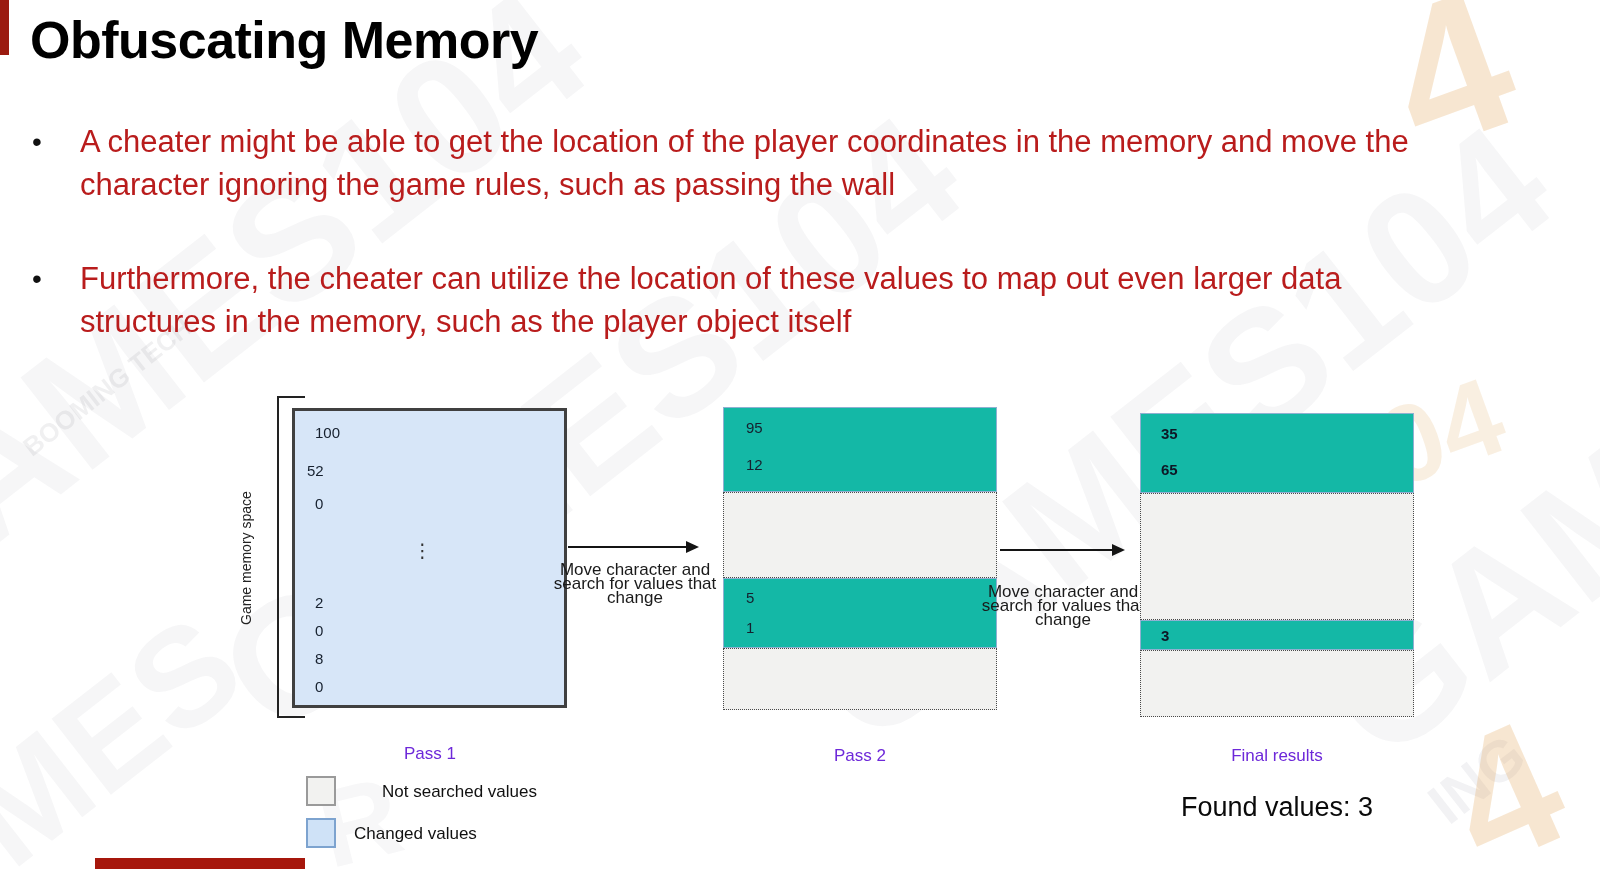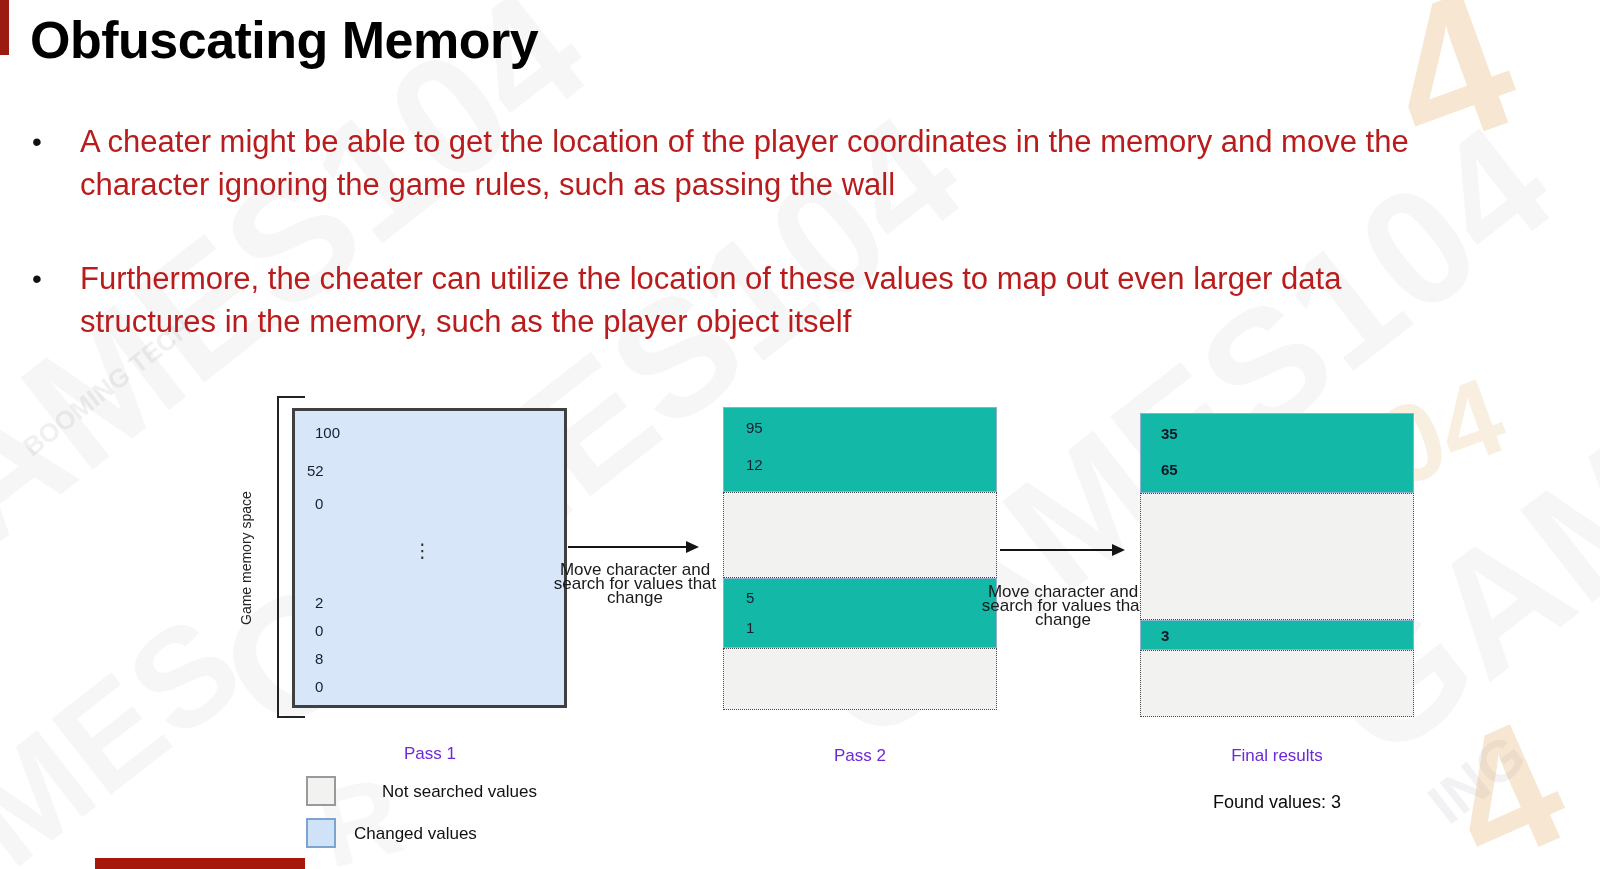--- a/index.html
+++ b/index.html
@@ -55,21 +55,21 @@
   .fin .mv{font-weight:700;color:#0e1726;}
 
   
   .arrow-line{position:absolute;height:2px;background:#141414;}
   .arrow-head{position:absolute;width:0;height:0;border-left:13px solid #141414;
               border-top:6px solid transparent;border-bottom:6px solid transparent;}
   .arrow-caption{position:absolute;width:170px;text-align:center;font-size:17px;line-height:14px;color:#1a1a1a;}
 
   
   .pass-label{position:absolute;font-size:17px;color:#6d28d9;transform:translateX(-50%);}
-  .found{position:absolute;font-size:18px;color:#0a0a0a;transform:translateX(-50%);}
+  .found{position:absolute;font-size:27px;color:#0a0a0a;transform:translateX(-50%);}
 
   
   .legend-swatch{position:absolute;width:30px;height:30px;box-sizing:border-box;}
   .sw-gray{background:#f2f2f0;border:2px solid #9a9a9a;}
   .sw-blue{background:#cfe2f7;border:2px solid #7da3cf;}
   .legend-label{position:absolute;font-size:17px;color:#111;}
 </style>
 </head>
 <body>
 

